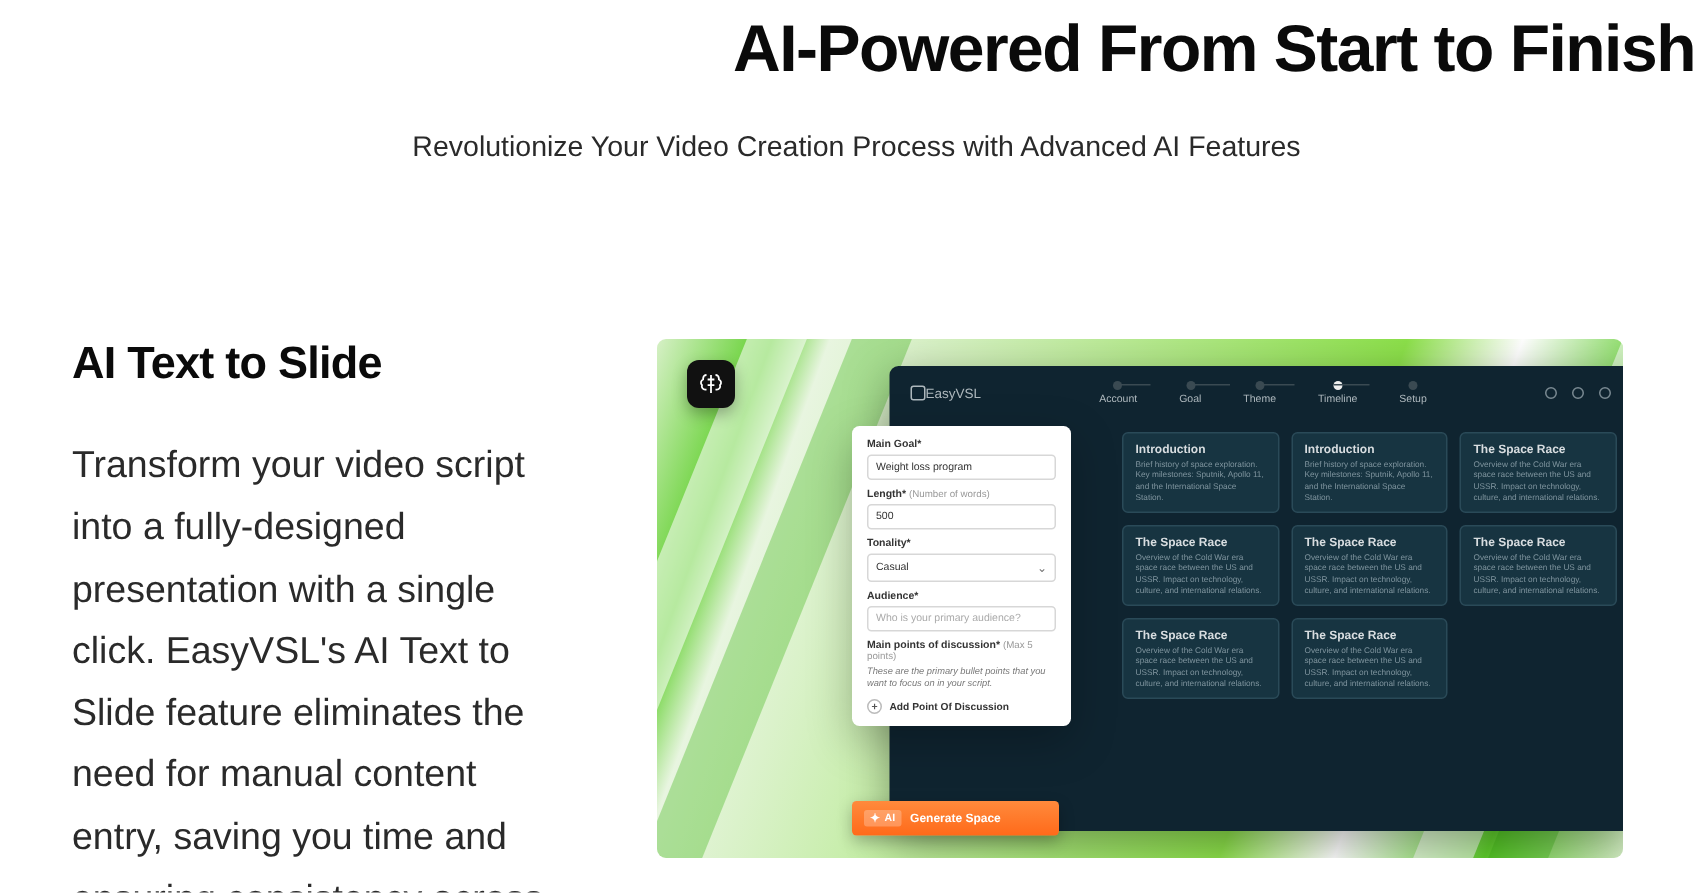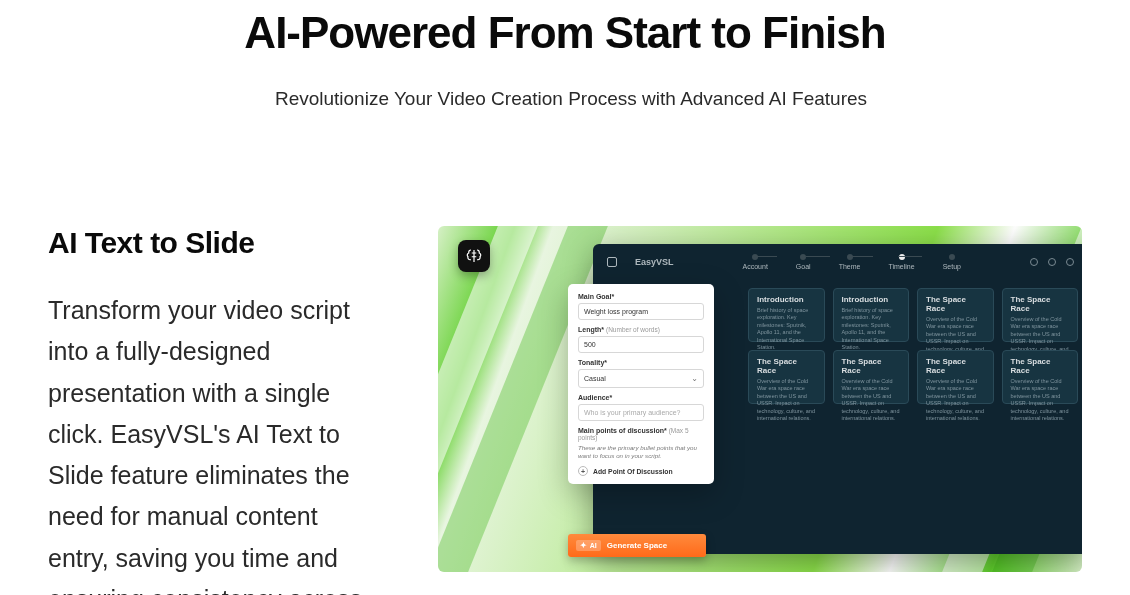--- a/index.html
+++ b/index.html
@@ -4,21 +4,21 @@
 <style>
   * { box-sizing: border-box; margin: 0; padding: 0; }
   body {
     font-family: -apple-system, BlinkMacSystemFont, 'Segoe UI', Helvetica, Arial, sans-serif;
     background: #fff;
     width: 1130px;
     height: 595px;
     overflow: hidden;
   }
   .page-title {
-    text-align: center;
+    text-align: right;
     font-size: 44px;
     font-weight: 800;
     letter-spacing: -1px;
     color: #0a0a0a;
     margin-top: 8px;
   }
   .page-subtitle {
     text-align: center;
     font-size: 19px;
     color: #2a2a2a;
@@ -76,37 +76,37 @@
     padding: 10px 14px;
   }
   .app-header {
     display: flex;
     align-items: center;
     justify-content: space-between;
     color: #aeb8bd;
     font-size: 9px;
     padding-bottom: 6px;
   }
-  .app-brand { display:flex; align-items:center; gap:18px; font-weight:700; }
+  .app-brand { display:flex; align-items:center; gap:0; font-weight:400; }
   .logo-sq { width:10px; height:10px; border:1px solid #aeb8bd; border-radius:2px; }
   .stepper { display:flex; gap:28px; font-size:7px; }
   .step { display:flex; flex-direction:column; align-items:center; gap:3px; position:relative; }
   .step-dot { width:6px; height:6px; border-radius:50%; background:#3a4a52; }
   .step.active .step-dot { background:#eee; }
   .step:not(:last-child)::after{
     content:''; position:absolute; top:2px; left:10px; width:24px; height:1px; background:#3a4a52;
   }
   .app-icons { display:flex; gap:10px; }
   .app-icon-dot { width:8px; height:8px; border:1px solid #7a8a92; border-radius:50%; }
 
   .slides-grid {
     position: absolute;
     top: 44px; left: 155px; right: 10px; bottom: 10px;
     display: grid;
-    grid-template-columns: 1fr 1fr 1fr 1fr;
+    grid-template-columns: 1fr 1fr 1fr;
     grid-auto-rows: 54px;
     gap: 8px;
     overflow: hidden;
   }
   .slide-card {
     background: #173441;
     border: 1px solid #2a4a58;
     border-radius: 4px;
     padding: 6px 8px;
     color: #d8dde0;

